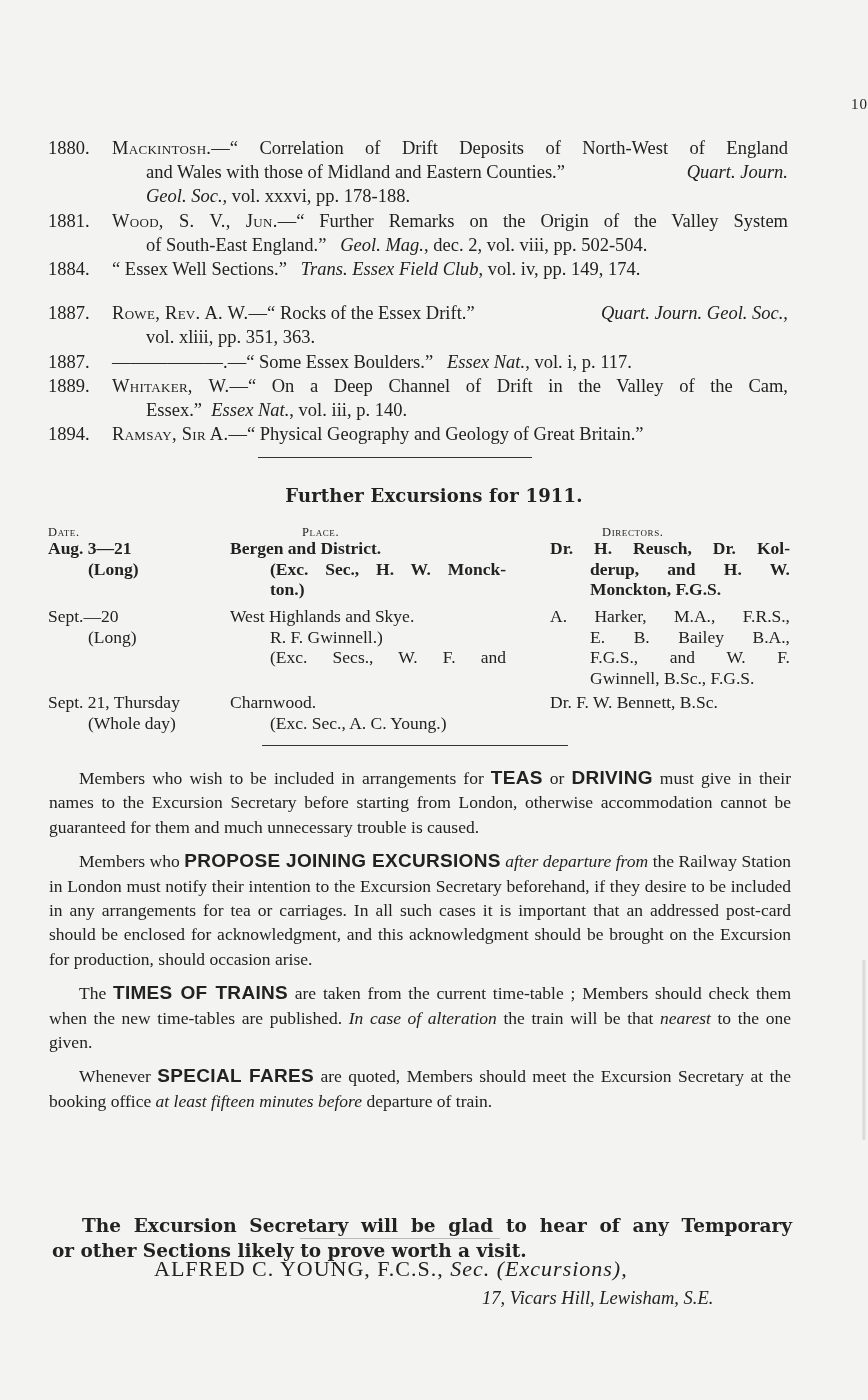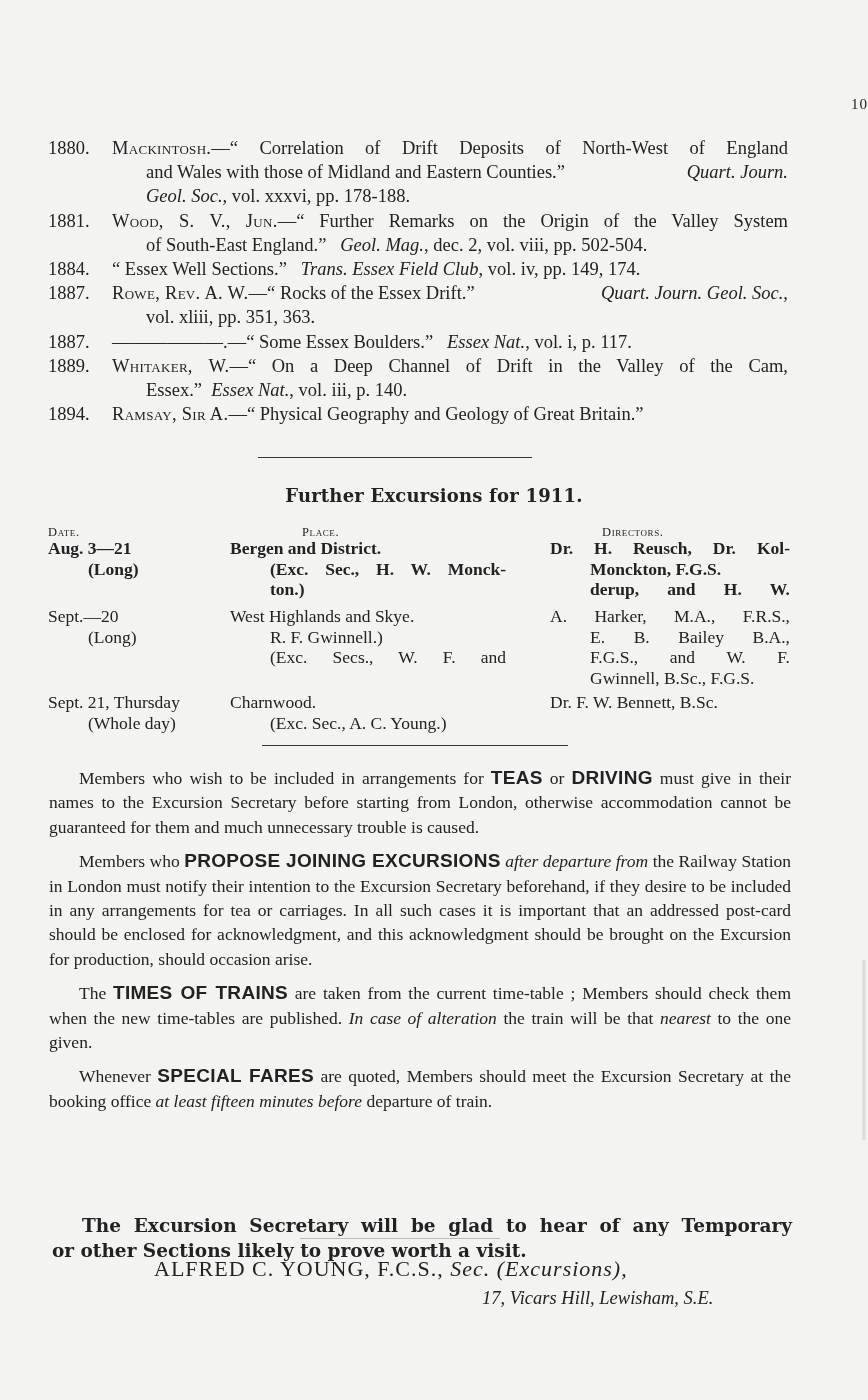--- a/index.html
+++ b/index.html
@@ -79,21 +79,21 @@
       <span class="bib-year">1881.</span>
       <span class="first"><span class="sc">Wood, S. V., Jun.</span><span>—“ Further Remarks on the Origin of the Valley System</span></span>
       <span class="cont"><span>of South-East England.”</span>&nbsp;&nbsp;&nbsp;<i>Geol. Mag.</i><span>, dec. 2, vol. viii, pp. 502-504.</span></span>
     </div>
     <div class="bib-entry short">
       <span class="bib-year">1884.</span>
       <span class="first"><span>“ Essex Well Sections.”</span>&nbsp;&nbsp;&nbsp;<i>Trans. Essex Field Club</i><span>, vol. iv, pp. 149, 174.</span></span>
     </div>
     <div class="bib-entry">
       <span class="bib-year">1887.</span>
-      <span class="first" style="display:flex;justify-content:space-between;text-align:left;">
+      <span class="first" style="display:flex;justify-content:space-between;text-align:left;margin-top:20px;">
           <span><span class="sc">Rowe, Rev. A. W.</span><span>—“ Rocks of the Essex Drift.”</span></span>
           <i>Quart. Journ. Geol. Soc.,</i>
         </span>
       <span class="cont">vol. xliii, pp. 351, 363.</span>
     </div>
     <div class="bib-entry short">
       <span class="bib-year">1887.</span>
       <span class="first"><span>——————.—“ Some Essex Boulders.”</span>&nbsp;&nbsp;&nbsp;<i>Essex Nat.</i><span>, vol. i, p. 117.</span></span>
     </div>
     <div class="bib-entry">
@@ -123,22 +123,22 @@
         <span>Aug. 3—21</span>
         <span class="dateline2">(Long)</span>
       </div>
       <div class="c-place">
         <span>Bergen and District.</span>
         <span class="ind">(Exc. Sec., H. W. Monck-</span>
         <span class="ind last">ton.)</span>
       </div>
       <div class="c-dir">
         <span class="dirline">Dr. H. Reusch, Dr. Kol-</span>
+        <span class="dirline sub">derup, and H. W.</span>
         <span class="dirline sub last">Monckton, F.G.S.</span>
-        <span class="dirline sub">derup, and H. W.</span>
       </div>
     </div>
 
     <div class="row" style="height:86px;margin-top:4px;">
       <div class="c-date">
         <span>Sept.—20</span>
         <span class="dateline2">(Long)</span>
       </div>
       <div class="c-place">
         <span>West Highlands and Skye.</span>

